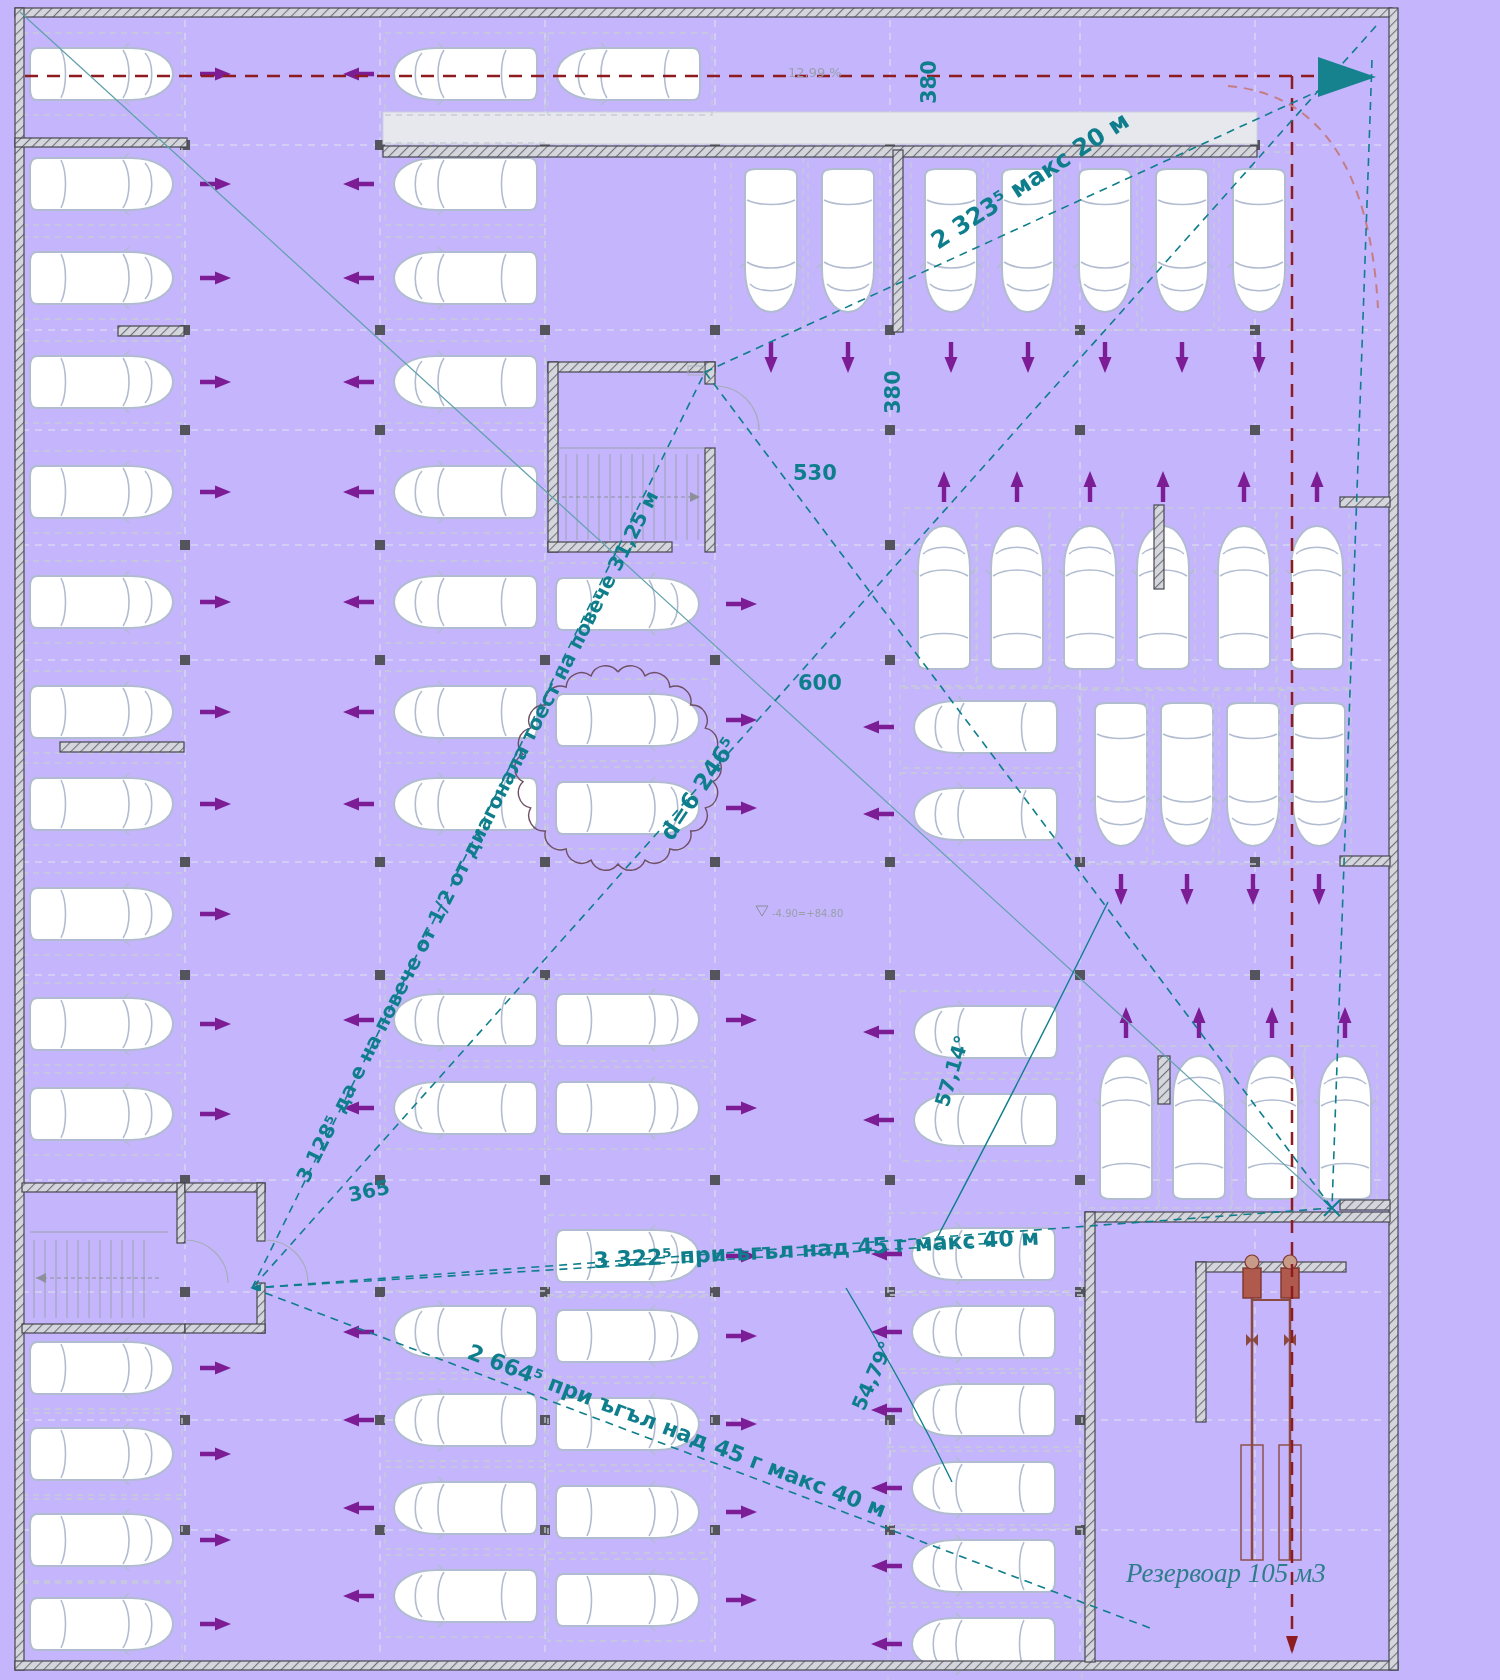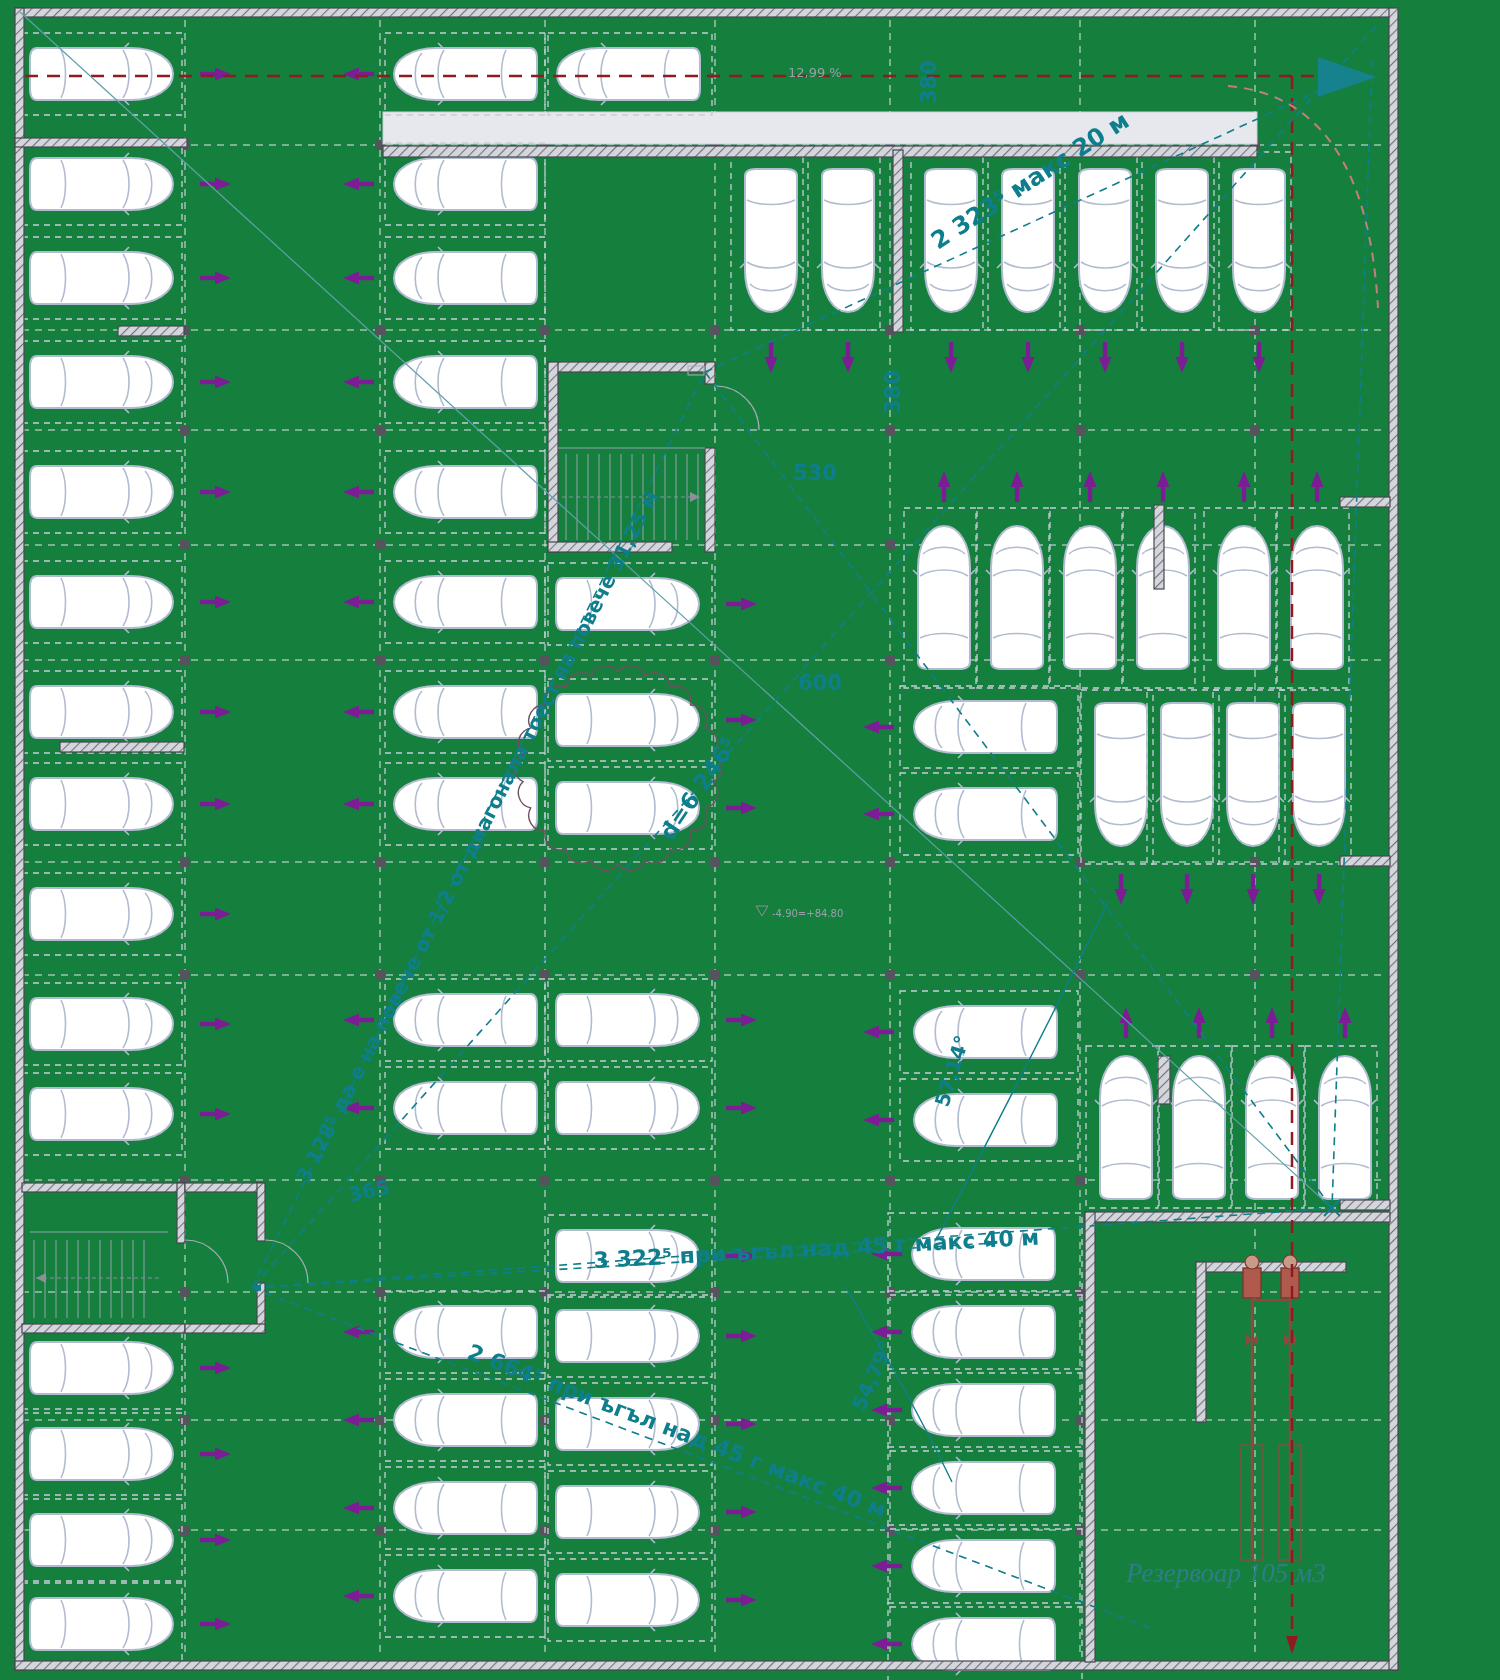--- a/index.html
+++ b/index.html
@@ -1,16 +1,16 @@
 <!DOCTYPE html>
 <html><head>
 <meta charset="utf-8">
 <style>
   html,body{margin:0;padding:0;background:#ffffff;}
-  .stage{position:relative;width:1500px;height:1680px;background:#15803d;overflow:hidden;text-align:right;}
+  .stage{position:relative;width:1500px;height:1680px;background:#c4b5fd;overflow:hidden;text-align:right;}
   svg{display:block;}
   .car{fill:#ffffff;stroke:#b2bcd0;stroke-width:2;}
   .carline{fill:none;stroke:#b2bcd0;stroke-width:1.6;}
   text{font-family:"DejaVu Sans",sans-serif;}
   .t{fill:#0f7e8c;font-weight:bold;}
   .ser{font-family:"Liberation Serif",serif;font-style:italic;fill:#2f7d8a;}
   .gry{fill:#99a0aa;font-weight:normal;}
 </style>
 </head>
 <body>

